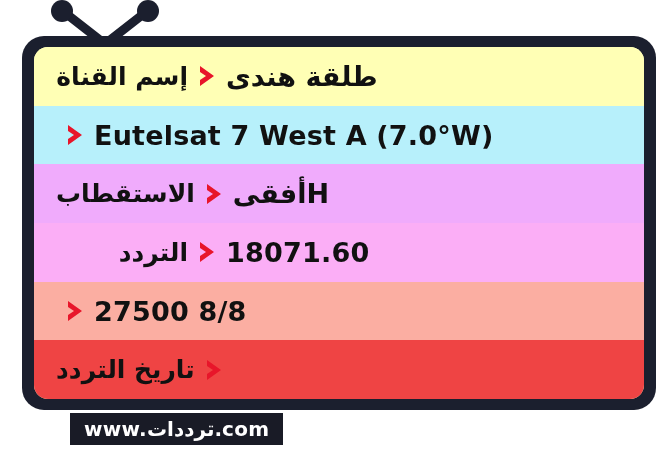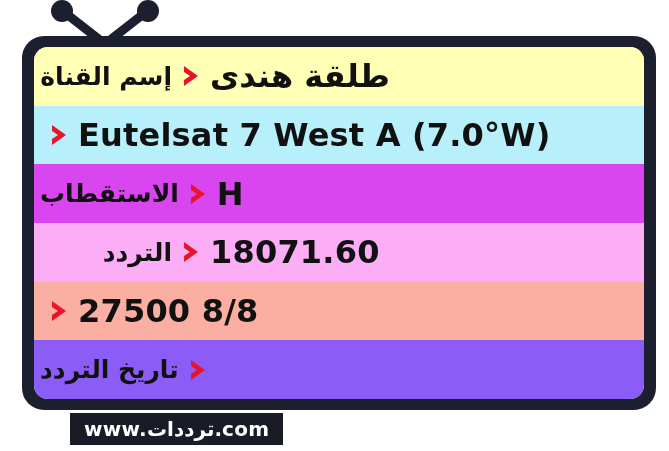--- a/index.html
+++ b/index.html
@@ -97,21 +97,21 @@
     display: flex;
     flex-direction: column;
   }
   .row {
     position: relative;
     flex: 1 1 0;
     display: flex;
     flex-direction: row-reverse;   
     align-items: center;
     direction: rtl;
-    padding: 0 14px 0 6px;
+    padding: 0 14px 0 22px;
     box-sizing: border-box;
   }
 
   .row-label {
     font-size: 25px;
     font-weight: bold;
     color: #111111;
     white-space: nowrap;
     direction: rtl;
     text-align: right;
@@ -123,21 +123,21 @@
     flex: 0 0 auto;
     margin: 0 8px 0 8px;
     width: 22px;
     height: 26px;
     display: flex;
     align-items: center;
     justify-content: center;
   }
 
   .row-value {
-    font-size: 32px;
+    font-size: 27px;
     font-weight: bold;
     color: #111111;
     white-space: nowrap;
     direction: rtl;
     line-height: 1;
   }
   .row-value.ltr {
     direction: ltr;
     letter-spacing: 0.2px;
   }
@@ -209,27 +209,28 @@
 
         <div class="row" style="background:#b7f0fb">
           <div class="row-arrow">
             <svg width="22" height="26" viewBox="0 0 22 26" xmlns="http://www.w3.org/2000/svg">
               <path d="M4 3 L18 13 L4 23 L4 17 L10 13 L4 9 Z" fill="#e8152a"></path>
             </svg>
           </div>
           <div class="row-value ltr">Eutelsat 7 West A (7.0°W)</div>
         </div>
 
-        <div class="row" style="background:#d946ef">
+        <div class="row" style="background:#f0abfc">
           <div class="row-label">الاستقطاب</div>
           <div class="row-arrow">
             <svg width="22" height="26" viewBox="0 0 22 26" xmlns="http://www.w3.org/2000/svg">
               <path d="M4 3 L18 13 L4 23 L4 17 L10 13 L4 9 Z" fill="#e8152a"></path>
             </svg>
           </div>
+          <div class="row-value">أفقى</div>
           <div class="row-value ltr sub">H</div>
         </div>
 
         <div class="row" style="background:#fbaef6">
           <div class="row-label">التردد</div>
           <div class="row-arrow">
             <svg width="22" height="26" viewBox="0 0 22 26" xmlns="http://www.w3.org/2000/svg">
               <path d="M4 3 L18 13 L4 23 L4 17 L10 13 L4 9 Z" fill="#e8152a"></path>
             </svg>
           </div>
@@ -238,21 +239,21 @@
 
         <div class="row" style="background:#fbaea2">
           <div class="row-arrow">
             <svg width="22" height="26" viewBox="0 0 22 26" xmlns="http://www.w3.org/2000/svg">
               <path d="M4 3 L18 13 L4 23 L4 17 L10 13 L4 9 Z" fill="#e8152a"></path>
             </svg>
           </div>
           <div class="row-value ltr">27500 8/8</div>
         </div>
 
-        <div class="row" style="background:#8b5cf6">
+        <div class="row" style="background:#ef4444">
           <div class="row-label">تاريخ التردد</div>
           <div class="row-arrow">
             <svg width="22" height="26" viewBox="0 0 22 26" xmlns="http://www.w3.org/2000/svg">
               <path d="M4 3 L18 13 L4 23 L4 17 L10 13 L4 9 Z" fill="#e8152a"></path>
             </svg>
           </div>
         </div>
 
       </div>
     </div>

